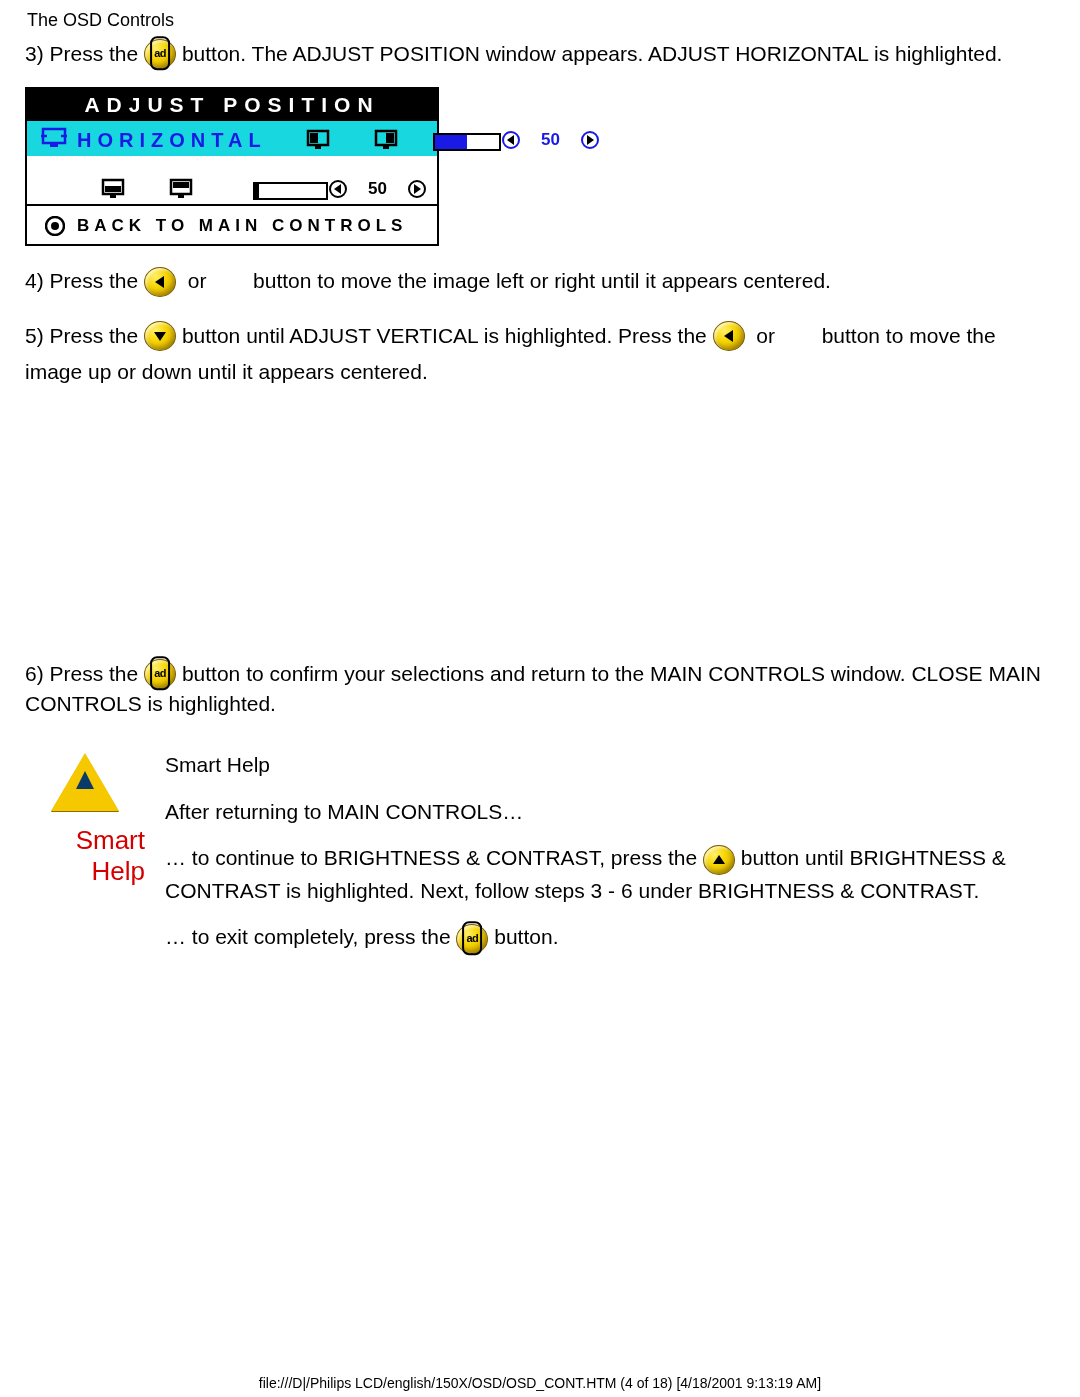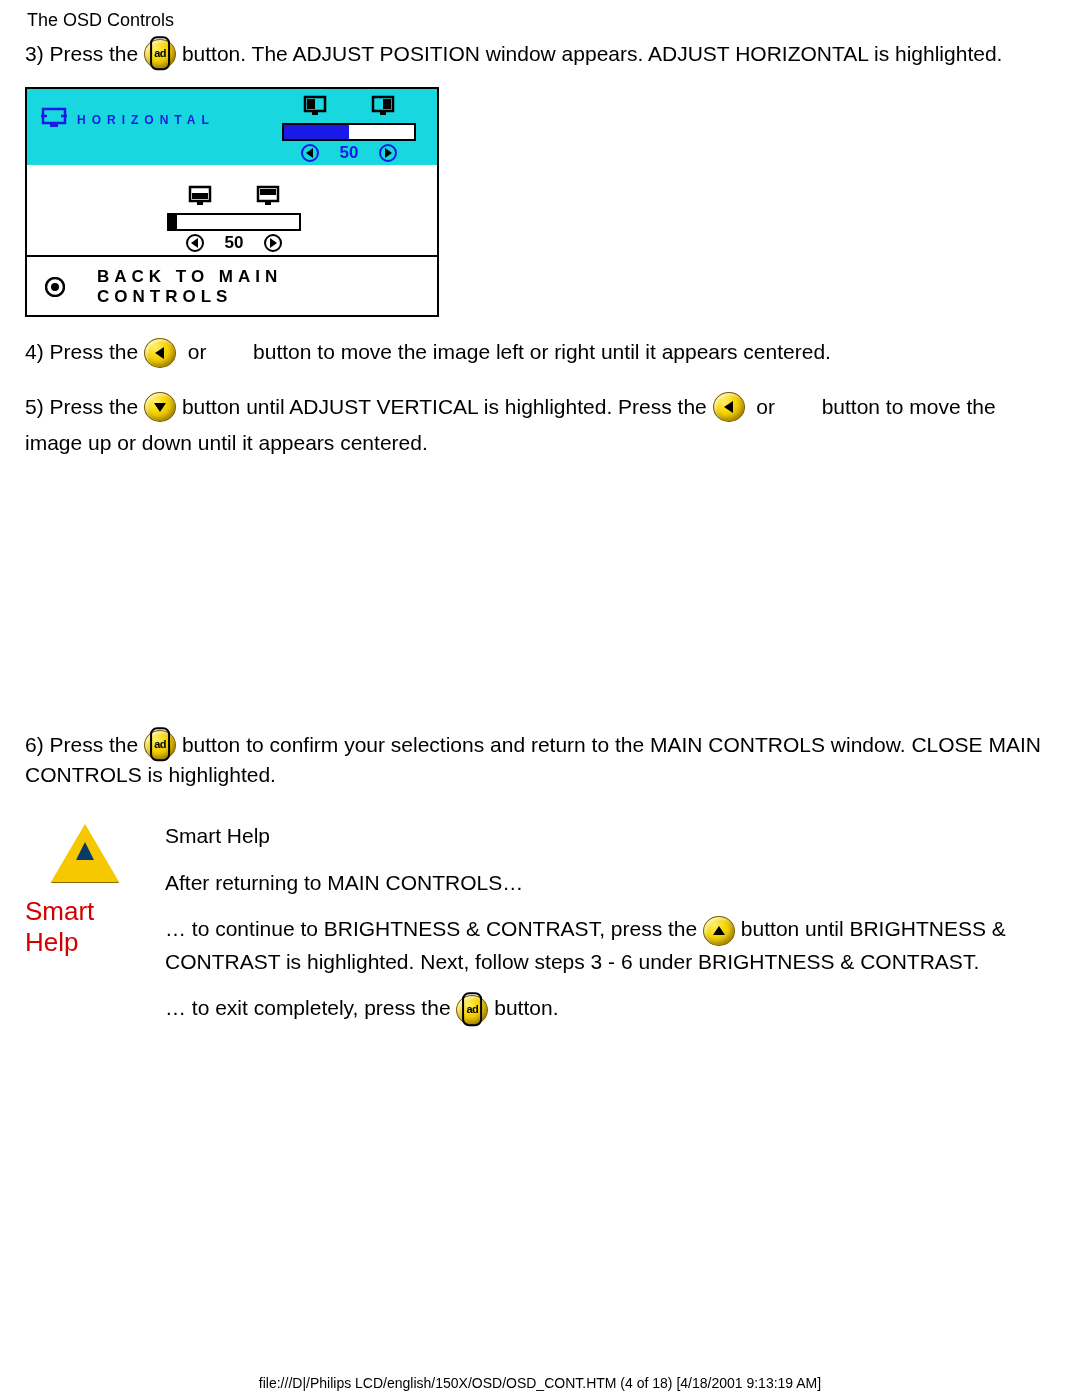--- a/index.html
+++ b/index.html
@@ -52,44 +52,44 @@
     background:#000;color:#fff;text-align:center;
     font-weight:bold;font-size:21px;letter-spacing:7px;
     padding:4px 0;
   }
   .osd-row{
     display:flex;align-items:flex-start;
     padding:6px 10px 2px 14px;
   }
   .osd-row.hl{background:#18d7de;}
   .osd-row .lbl{
-    flex:0 0 230px;font-weight:bold;font-size:12px;letter-spacing:6px;
-    display:flex;align-items:center;gap:10px;margin-top:12px;
+    flex:0 0 230px;font-weight:bold;font-size:20px;letter-spacing:6px;
+    display:flex;align-items:center;gap:10px;
   }
   .osd-row.hl .lbl{color:#1a1ae6;}
-  .osd-row .ctrl{flex:1;display:flex;flex-direction:column;align-items:center;}
+  .osd-row .ctrl{flex:1;display:flex;flex-direction:row;align-items:center;}
   .ctrl-top{display:flex;gap:40px;justify-content:center;width:100%;}
   .bar{
     width:130px;height:14px;border:2px solid #000;margin:6px 0 2px 0;position:relative;background:#fff;
   }
   .bar-fill{position:absolute;top:0;left:0;bottom:0;background:#1a1ae6;}
   .val-row{display:flex;align-items:center;gap:20px;font-weight:bold;font-size:17px;}
   .val-row.blue{color:#1a1ae6;}
   .arrow-dot{display:inline-flex;align-items:center;justify-content:center;width:20px;height:20px;}
   .osd-sep{height:14px;}
   .osd-footer{
     border-top:2px solid #000;padding:10px 10px 8px 18px;
     font-weight:bold;font-size:17px;letter-spacing:5px;
-    display:flex;align-items:center;gap:32px;
+    display:flex;align-items:center;gap:12px;
   }
   .mon-icon{display:inline-block;}
   .gap-block{height:260px;}
   
   .sh-row{display:flex;align-items:flex-start;gap:20px;margin-top:10px;}
-  .sh-left{width:120px;text-align:left;}
+  .sh-left{width:120px;text-align:right;}
   .sh-label{color:#d40000;font-size:26px;line-height:1.2;margin-top:14px;}
   .sh-right{flex:1;font-size:21px;line-height:1.55;}
   .sh-right p{margin:0 0 14px 0;}
   .warn-tri{
     width:0;height:0;margin:4px auto 0 auto;
     border-left:34px solid transparent;
     border-right:34px solid transparent;
     border-bottom:58px solid #f6c800;
     position:relative;
     filter:drop-shadow(0 1px 0 #8a6b00);
@@ -109,20 +109,21 @@
 
 <div class="header-path">The OSD Controls</div>
 
 <div class="body-line">
   <span>3) Press the </span>
   <span class="icon-btn"><span class="ok-txt">ad</span></span>
   <span> button. The ADJUST POSITION window appears. ADJUST HORIZONTAL is highlighted.</span>
 </div>
 
 <div class="osd">
+  <div class="osd-title">ADJUST POSITION</div>
 
   <div class="osd-row hl">
     <div class="lbl">
       <span class="mon-icon">
         <svg width="26" height="22">
             <rect x="2" y="2" width="22" height="14" fill="none" stroke="#1a1ae6" stroke-width="2.5"></rect>
             <rect x="9" y="17" width="8" height="3" fill="#1a1ae6"></rect>
             <line x1="0" y1="9" x2="6" y2="9" stroke="#1a1ae6" stroke-width="2.5"></line>
             <line x1="20" y1="9" x2="26" y2="9" stroke="#1a1ae6" stroke-width="2.5"></line>
           </svg>

